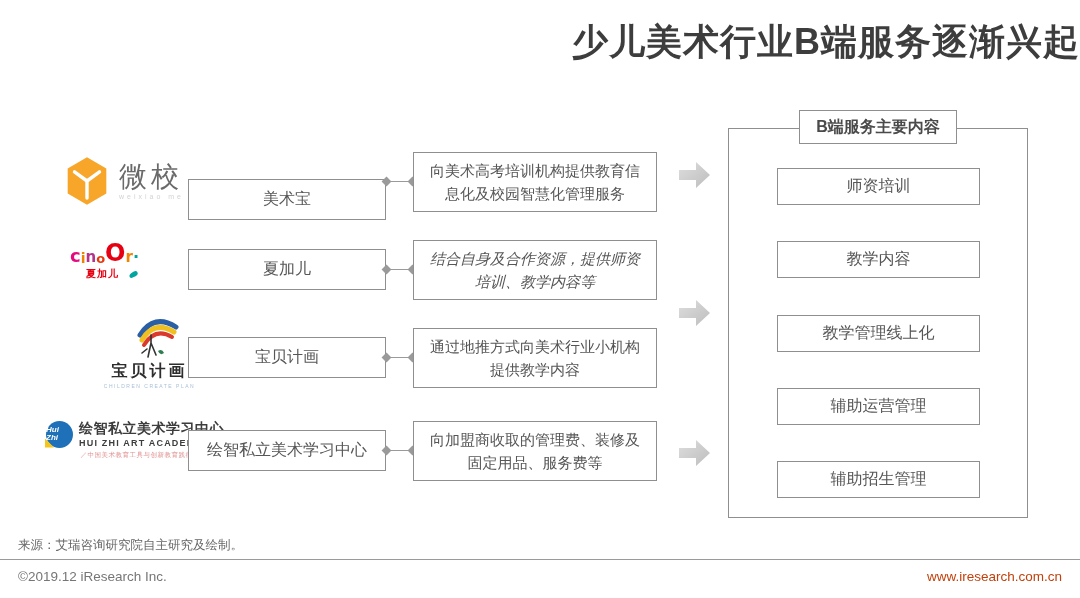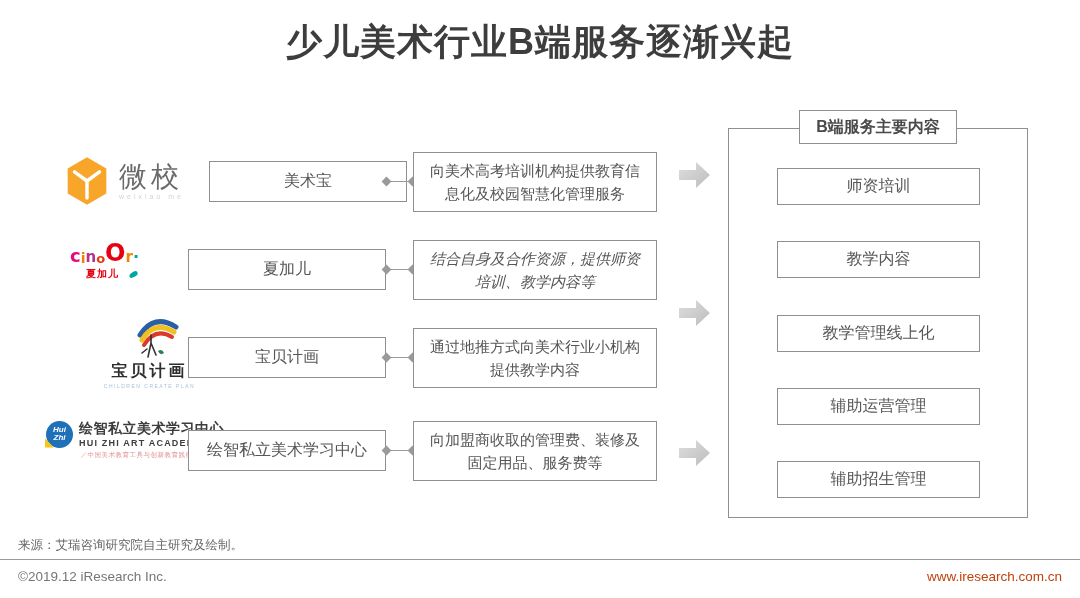--- a/index.html
+++ b/index.html
@@ -1,19 +1,19 @@
 <!DOCTYPE html>
 <html><head>
 <meta charset="utf-8">
 <style>
   * { margin:0; padding:0; box-sizing:border-box; }
   body { background:#e8e8e8; font-family:"Liberation Sans",sans-serif; }
   .page { position:relative; width:1080px; height:598px; background:#ffffff; overflow:hidden; margin:0 auto; }
 
-  .title { position:absolute; top:18px; left:0; width:100%; text-align:center;
+  .title { position:absolute; top:18px; left:0; width:100%; text-align:right;
            font-size:36px; font-weight:bold; color:#3d3d3d; letter-spacing:1px; }
 
   
   .namebox { position:absolute; left:188px; width:198px; height:41px; border:1px solid #8f8f8f;
              background:#fff; display:flex; align-items:center; justify-content:center;
              font-size:16px; color:#565656; }
   .descbox { position:absolute; left:413px; width:244px; height:60px; border:1px solid #8f8f8f;
              background:#fff; display:flex; align-items:center; justify-content:center;
              font-size:15px; color:#565656; text-align:center; line-height:1.55; padding:0 10px; }
   .connector { position:absolute; left:387px; width:25px; height:1px; background:#9a9a9a; }
@@ -60,21 +60,21 @@
   .xjr-name { font-size:10px; font-weight:bold; color:#e60012; letter-spacing:1px; }
   .xjr-tad { width:9px; height:5px; background:#00a5a0; border-radius:60% 40% 50% 50%; transform:rotate(-30deg); }
 
   .logo-bbjh { left:92px; top:315px; width:115px; height:76px; text-align:center; }
   .bbjh-name { font-size:16px; font-weight:bold; color:#2d2d2d; letter-spacing:3px; margin-top:-2px; }
   .bbjh-sub { font-size:5px; color:#a9c1d8; letter-spacing:1.5px; margin-top:1px; }
 
   .logo-hz { left:46px; top:420px; width:195px; height:55px; }
   .hz-top { display:flex; align-items:center; gap:6px; }
   .hz-badge { position:relative; width:27px; height:27px; background:#1e71b8; border-radius:50%;
-              display:flex; flex-direction:column; align-items:center; justify-content:center;
+              display:flex; flex-direction:column; justify-content:center;
               color:#fff; font-size:8px; font-weight:bold; font-style:italic; line-height:1.05; flex:0 0 27px; }
   .hz-badge::after { content:""; position:absolute; left:-1px; bottom:0; width:9px; height:9px;
               background:#f5c51c; clip-path:polygon(0 100%, 100% 100%, 0 0); }
   .hz-col { display:flex; flex-direction:column; }
   .hz-name { font-size:14px; font-weight:bold; color:#3d3d3d; letter-spacing:0.5px; }
   .hz-sub { font-size:9px; font-weight:bold; color:#3d3d3d; letter-spacing:1.2px; }
   .hz-tag { font-size:6.5px; color:#e09090; letter-spacing:0.5px; text-align:center; margin-top:3px; }
 </style>
 </head>
 <body>
@@ -86,21 +86,21 @@
   <div class="logo logo-weixiao">
     <svg width="46" height="50" viewBox="0 0 40 44">
       <polygon points="20,1 37,11 37,33 20,43 3,33 3,11" fill="#f7a62a"></polygon>
       <path d="M9,14 L20,22 M31,14 L20,22 M20,22 L20,37" stroke="#ffffff" stroke-width="3" stroke-linecap="round" fill="none"></path>
     </svg>
     <div class="wx-col">
       <span class="wx-name">微校</span>
       <span class="wx-sub">weixiao me</span>
     </div>
   </div>
-  <div class="namebox" style="top:161px;margin-left:21px;">
+  <div class="namebox" style="top:179px;">
     <span>美术宝</span>
   </div>
   <div class="connector" style="top:181px;"></div>
   <div class="descbox" style="top:152px;">
     <span>向美术高考培训机构提供教育信息化及校园智慧化管理服务</span>
   </div>
 
   <div class="logo logo-xjr">
     <div class="xjr-letters">
       <span class="xl xl-c">c</span>

